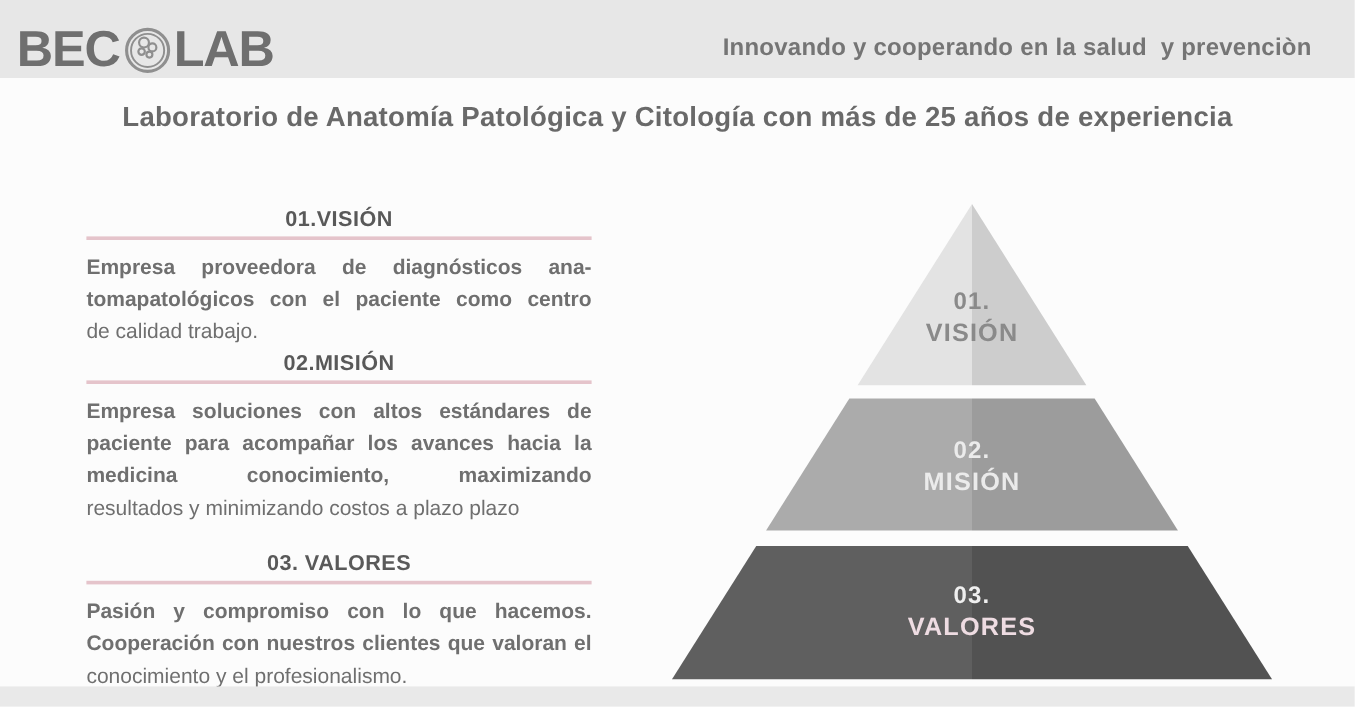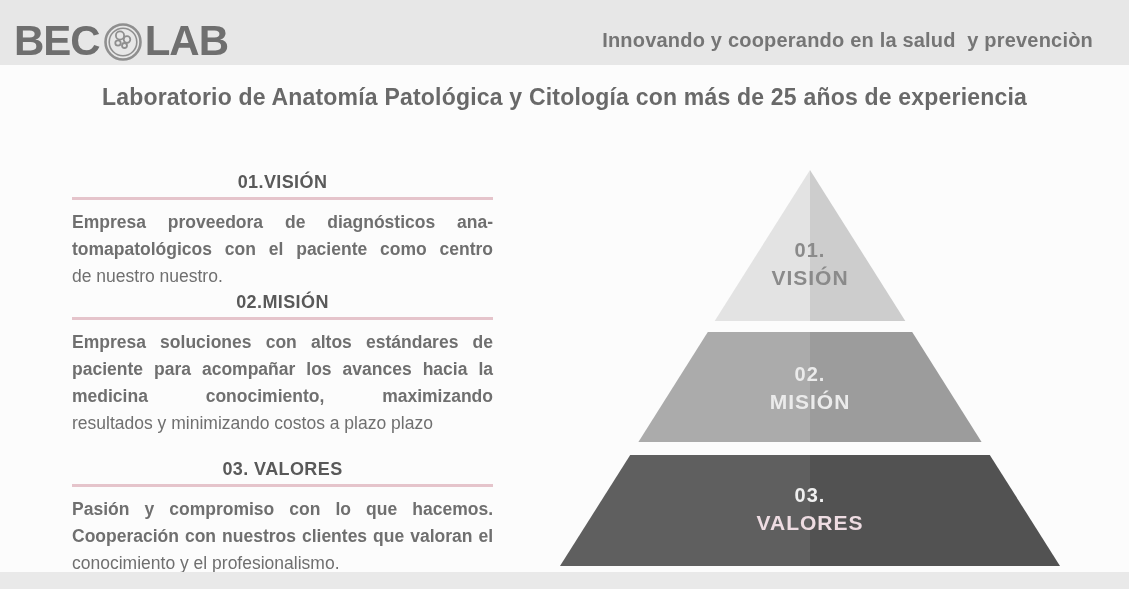--- a/index.html
+++ b/index.html
@@ -90,21 +90,21 @@
 </div>
 
 <div class="page-title">Laboratorio de Anatomía Patológica y Citología con más de 25 años de experiencia</div>
 
 <div class="section" style="top:171px;">
   <div class="section-heading">01.VISIÓN</div>
   <div class="section-underline"></div>
   <div class="section-body">
       <div class="pline just">Empresa proveedora de diagnósticos ana-</div>
       <div class="pline just">tomapatológicos con el paciente como centro</div>
-      <div class="pline">de nuestro nuestro.</div>
+      <div class="pline">de calidad trabajo.</div>
     </div>
 </div>
 
 <div class="section" style="top:291px;">
   <div class="section-heading">02.MISIÓN</div>
   <div class="section-underline"></div>
   <div class="section-body">
       <div class="pline just">Empresa soluciones con altos estándares de</div>
       <div class="pline just">paciente para acompañar los avances hacia la</div>
       <div class="pline just">medicina conocimiento, maximizando</div>

